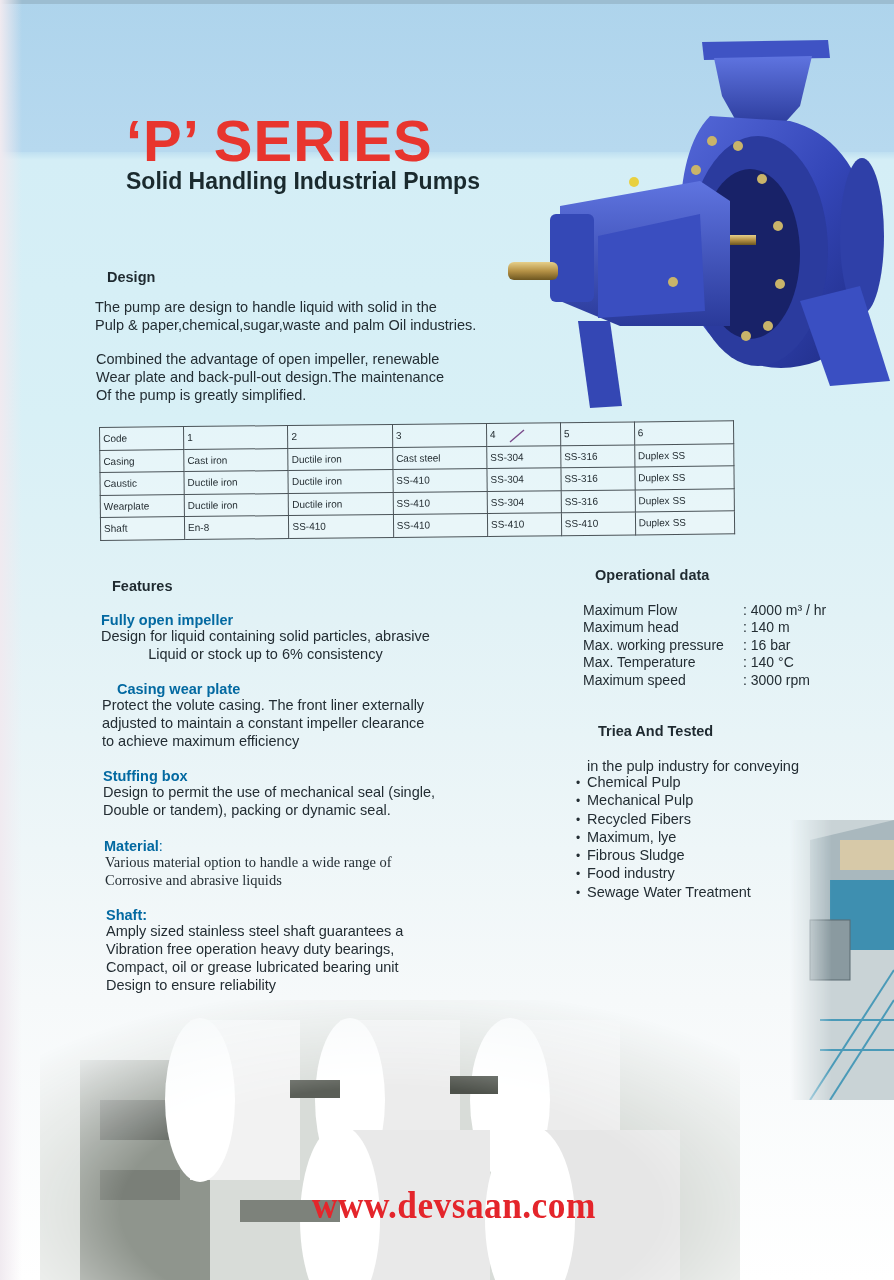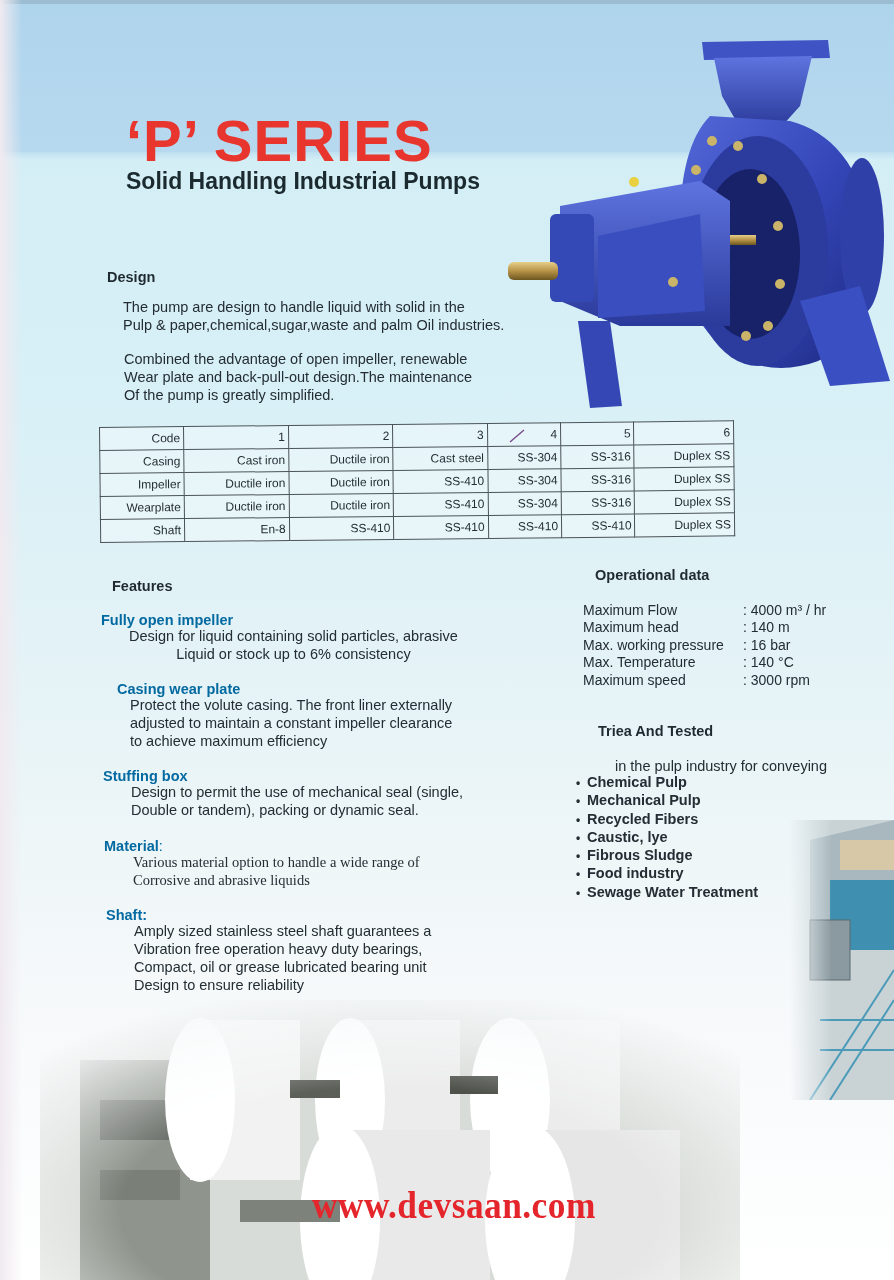--- a/index.html
+++ b/index.html
@@ -30,45 +30,45 @@
     .subtitle {
       position: absolute; left: 126px; top: 170px;
       font-weight: bold; font-size: 23px; color: #1a2a2e; line-height: 1;
     }
 
     
     .pump { position: absolute; left: 500px; top: 36px; width: 394px; height: 380px; }
 
     
     .h-section { position:absolute; font-weight:bold; font-size:14.5px; color:#1f2a30;margin-left:12px; }
-    .para { position:absolute; font-size:14.5px; line-height:18px; color:#232d33; white-space:pre-line;margin-left:28px; }
+    .para { position:absolute; font-size:14.5px; line-height:18px; color:#232d33; white-space:pre-line; }
 
     
     .mat-table {
       position: absolute; left: 99px; top: 427px; width: 635px;
       border-collapse: collapse; transform: rotate(-0.6deg); transform-origin: left top;
       background: rgba(255,255,255,0.35);
     }
     .mat-table td {
-      border: 1px solid #4a5358; height: 22.5px; font-size: 12px;
-      text-align: right; color: #252e33; padding: 4px 3px; white-space: nowrap;
+      border: 1px solid #4a5358; height: 22.5px; font-size: 10px;
+      text-align: left; color: #252e33; padding: 4px 3px; white-space: nowrap;
     }
     .mat-table td.rowhead { width: 84px; }
     .slash { position:absolute; left: 508px; top: 428px; width: 18px; height: 16px; }
 
     
     .feat-h { position:absolute; font-weight:bold; font-size:14.5px; color:#0369a1; }
 
     
     .op-table { position:absolute; left:583px; top:602px; }
     .op-row { display:flex; font-size:14px; height:17.4px; line-height:17.4px; color:#232d33; }
     .op-label { width:160px; white-space:nowrap; }
     .op-val { white-space:nowrap; }
 
-    .tested-list { position:absolute; left:576px; top:774px; list-style:none;font-weight:bold; }
+    .tested-list { position:absolute; left:576px; top:774px; list-style:none; }
     .tested-list li { font-size:14.5px; line-height:17.3px; color:#232d33; }
     .tested-list li .bullet { display:inline-block; width:11px; font-size:12px; }
 
     
     .photo {
       position:absolute; left:40px; top:1000px; width:700px; height:280px;
       -webkit-mask-image: radial-gradient(ellipse 70% 80% at 50% 75%, #000 55%, transparent 100%);
               mask-image: radial-gradient(ellipse 70% 80% at 50% 75%, #000 55%, transparent 100%);
     }
     .side-photo {
@@ -167,21 +167,21 @@
   <tr>
     <td class="rowhead">Casing</td>
     <td>Cast iron</td>
     <td>Ductile iron</td>
     <td>Cast steel</td>
     <td>SS-304</td>
     <td>SS-316</td>
     <td>Duplex SS</td>
   </tr>
   <tr>
-    <td class="rowhead">Impeller</td>
+    <td class="rowhead">Caustic</td>
     <td>Ductile iron</td>
     <td>Ductile iron</td>
     <td>SS-410</td>
     <td>SS-304</td>
     <td>SS-316</td>
     <td>Duplex SS</td>
   </tr>
   <tr>
     <td class="rowhead">Wearplate</td>
     <td>Ductile iron</td>
@@ -254,21 +254,21 @@
     <span class="op-val">:  3000 rpm</span>
   </div>
 </div>
 
 <div class="h-section" style="left:586px;top:723px;">Triea And Tested</div>
 <div class="para" style="left:587px;top:757px;">in the pulp industry for conveying</div>
 <ul class="tested-list">
   <li><span class="bullet">•</span><span>Chemical Pulp</span></li>
   <li><span class="bullet">•</span><span>Mechanical Pulp</span></li>
   <li><span class="bullet">•</span><span>Recycled Fibers</span></li>
-  <li><span class="bullet">•</span><span>Caustic, lye</span></li>
+  <li><span class="bullet">•</span><span>Maximum, lye</span></li>
   <li><span class="bullet">•</span><span>Fibrous Sludge</span></li>
   <li><span class="bullet">•</span><span>Food industry</span></li>
   <li><span class="bullet">•</span><span>Sewage Water Treatment</span></li>
 </ul>
 
 <svg class="side-photo" viewBox="0 0 104 280">
   <rect x="0" y="0" width="104" height="280" fill="#c9d3d6"></rect>
   <polygon points="20,20 104,0 104,120 20,130" fill="#a9b8be"></polygon>
   <rect x="40" y="60" width="64" height="70" fill="#3e8fb0"></rect>
   <rect x="20" y="100" width="40" height="60" fill="#8a9aa0" stroke="#5a6a70"></rect>

